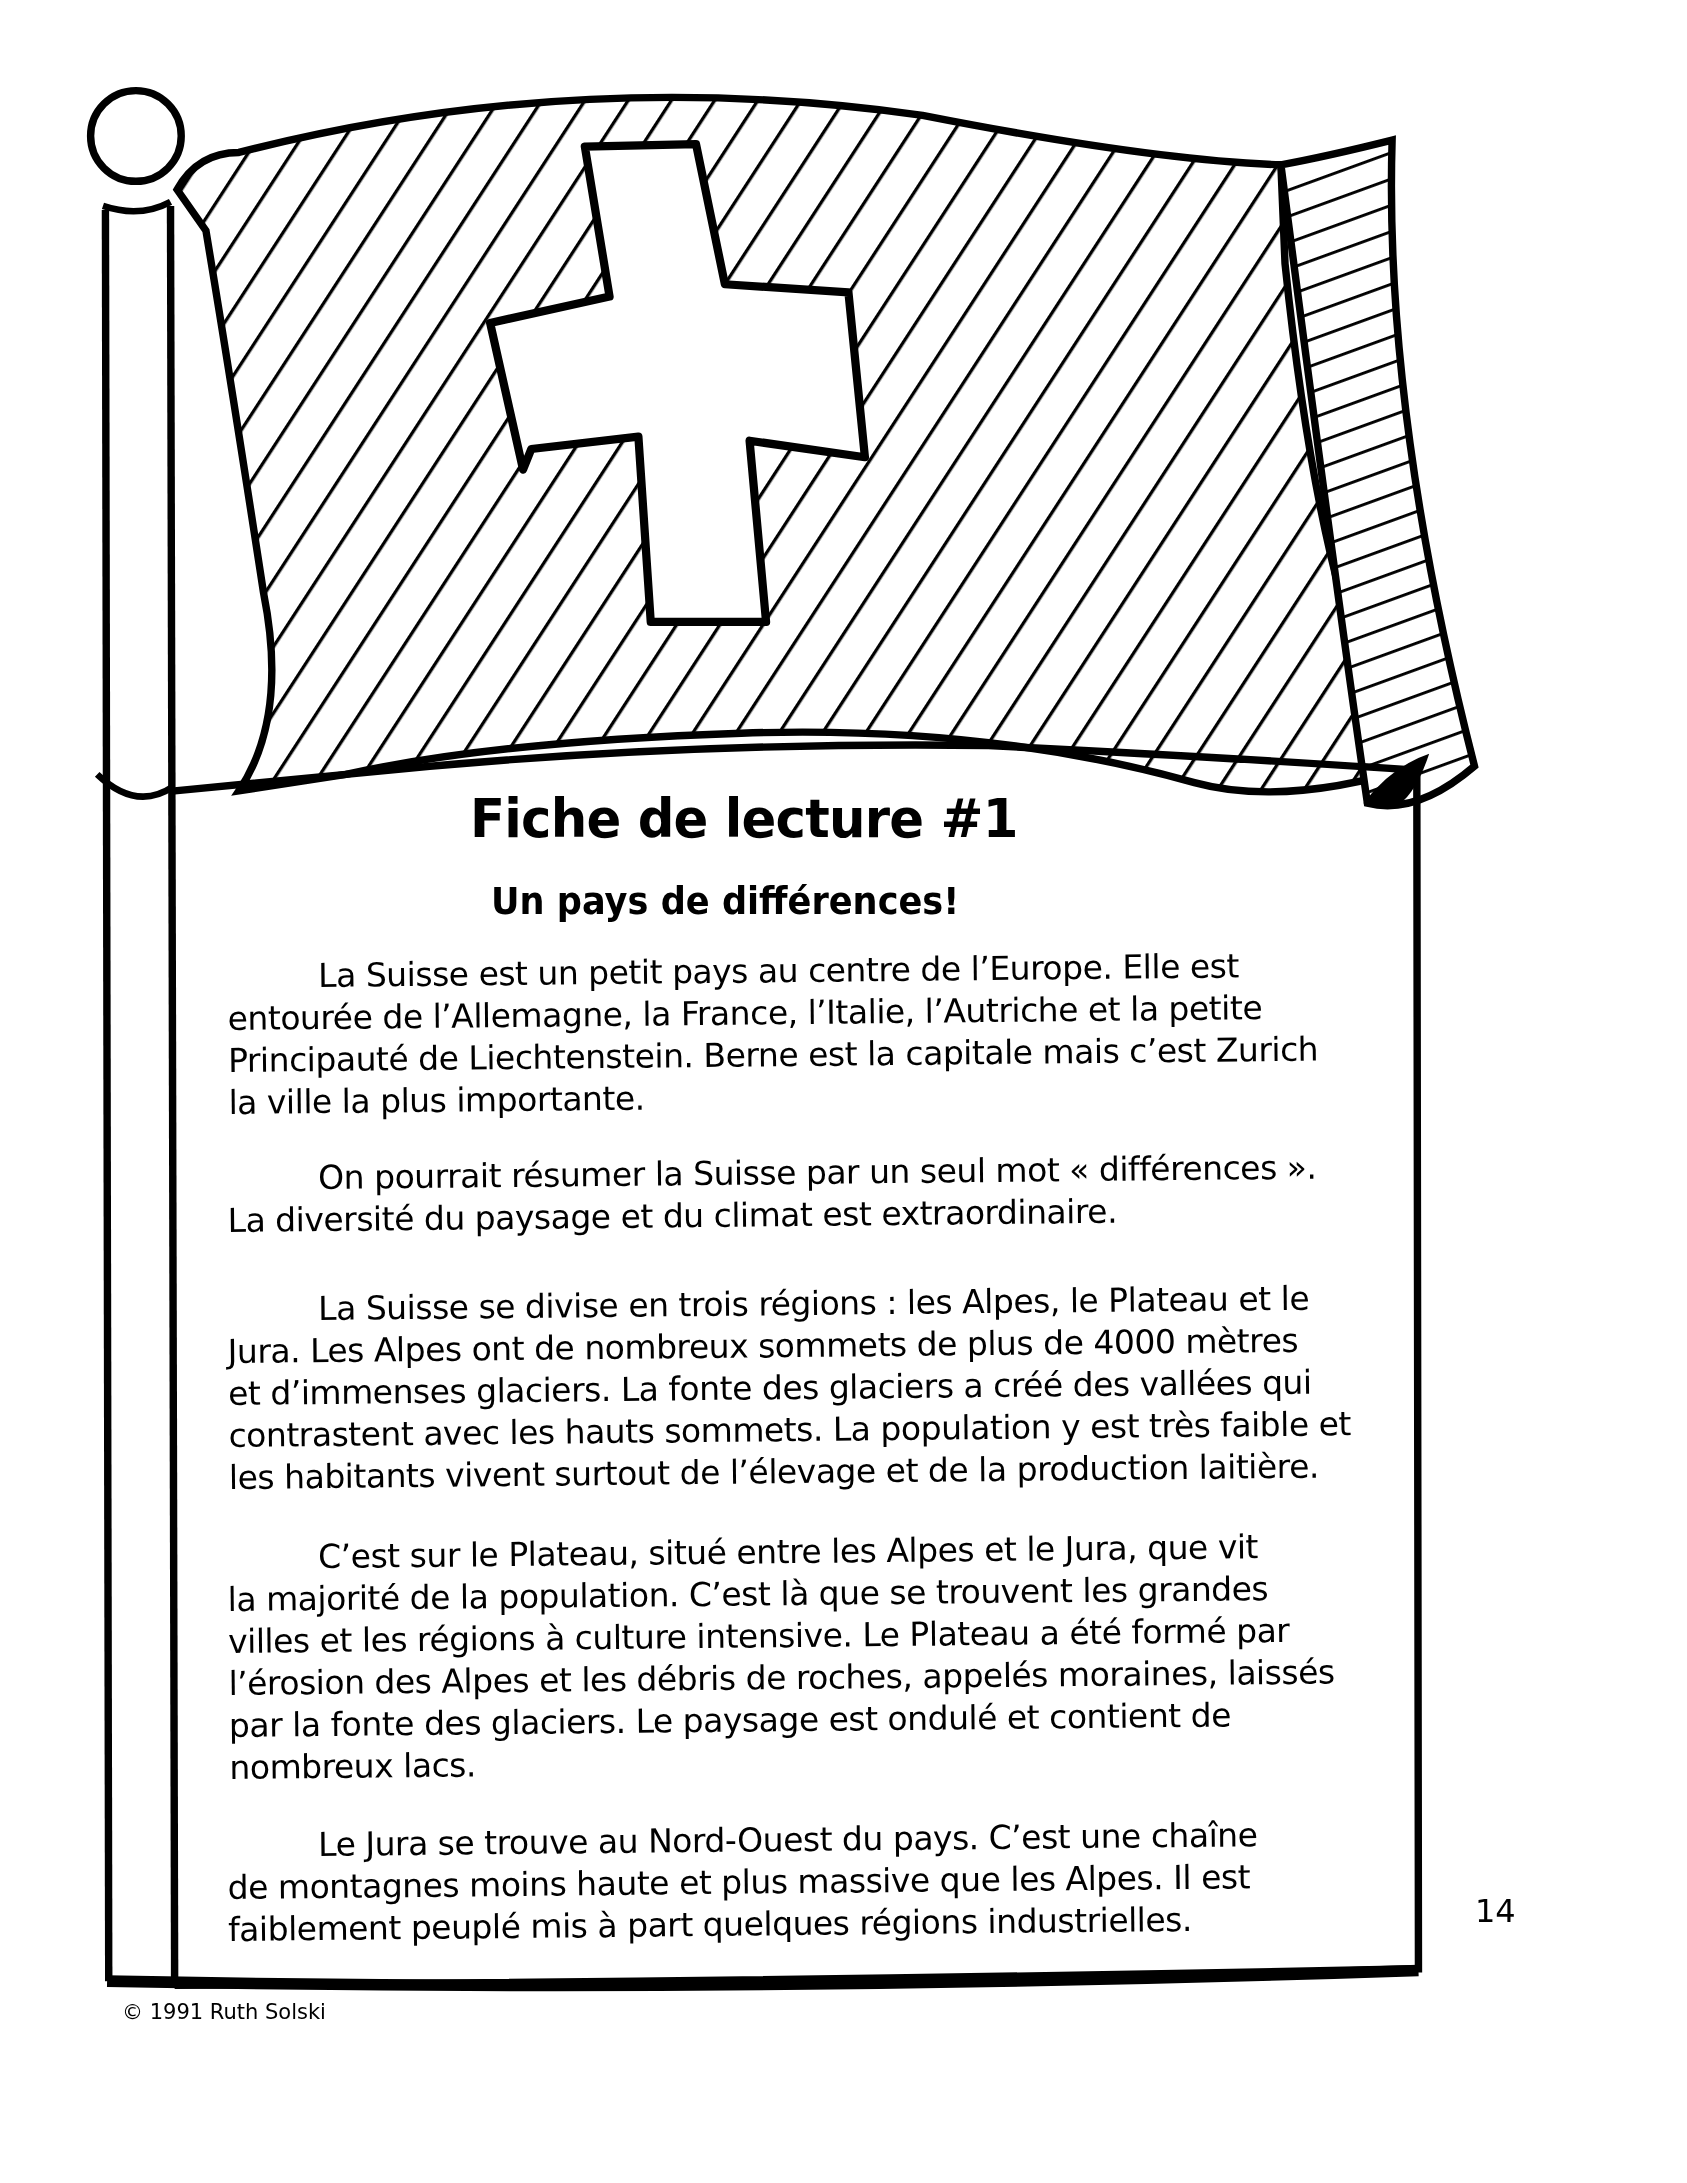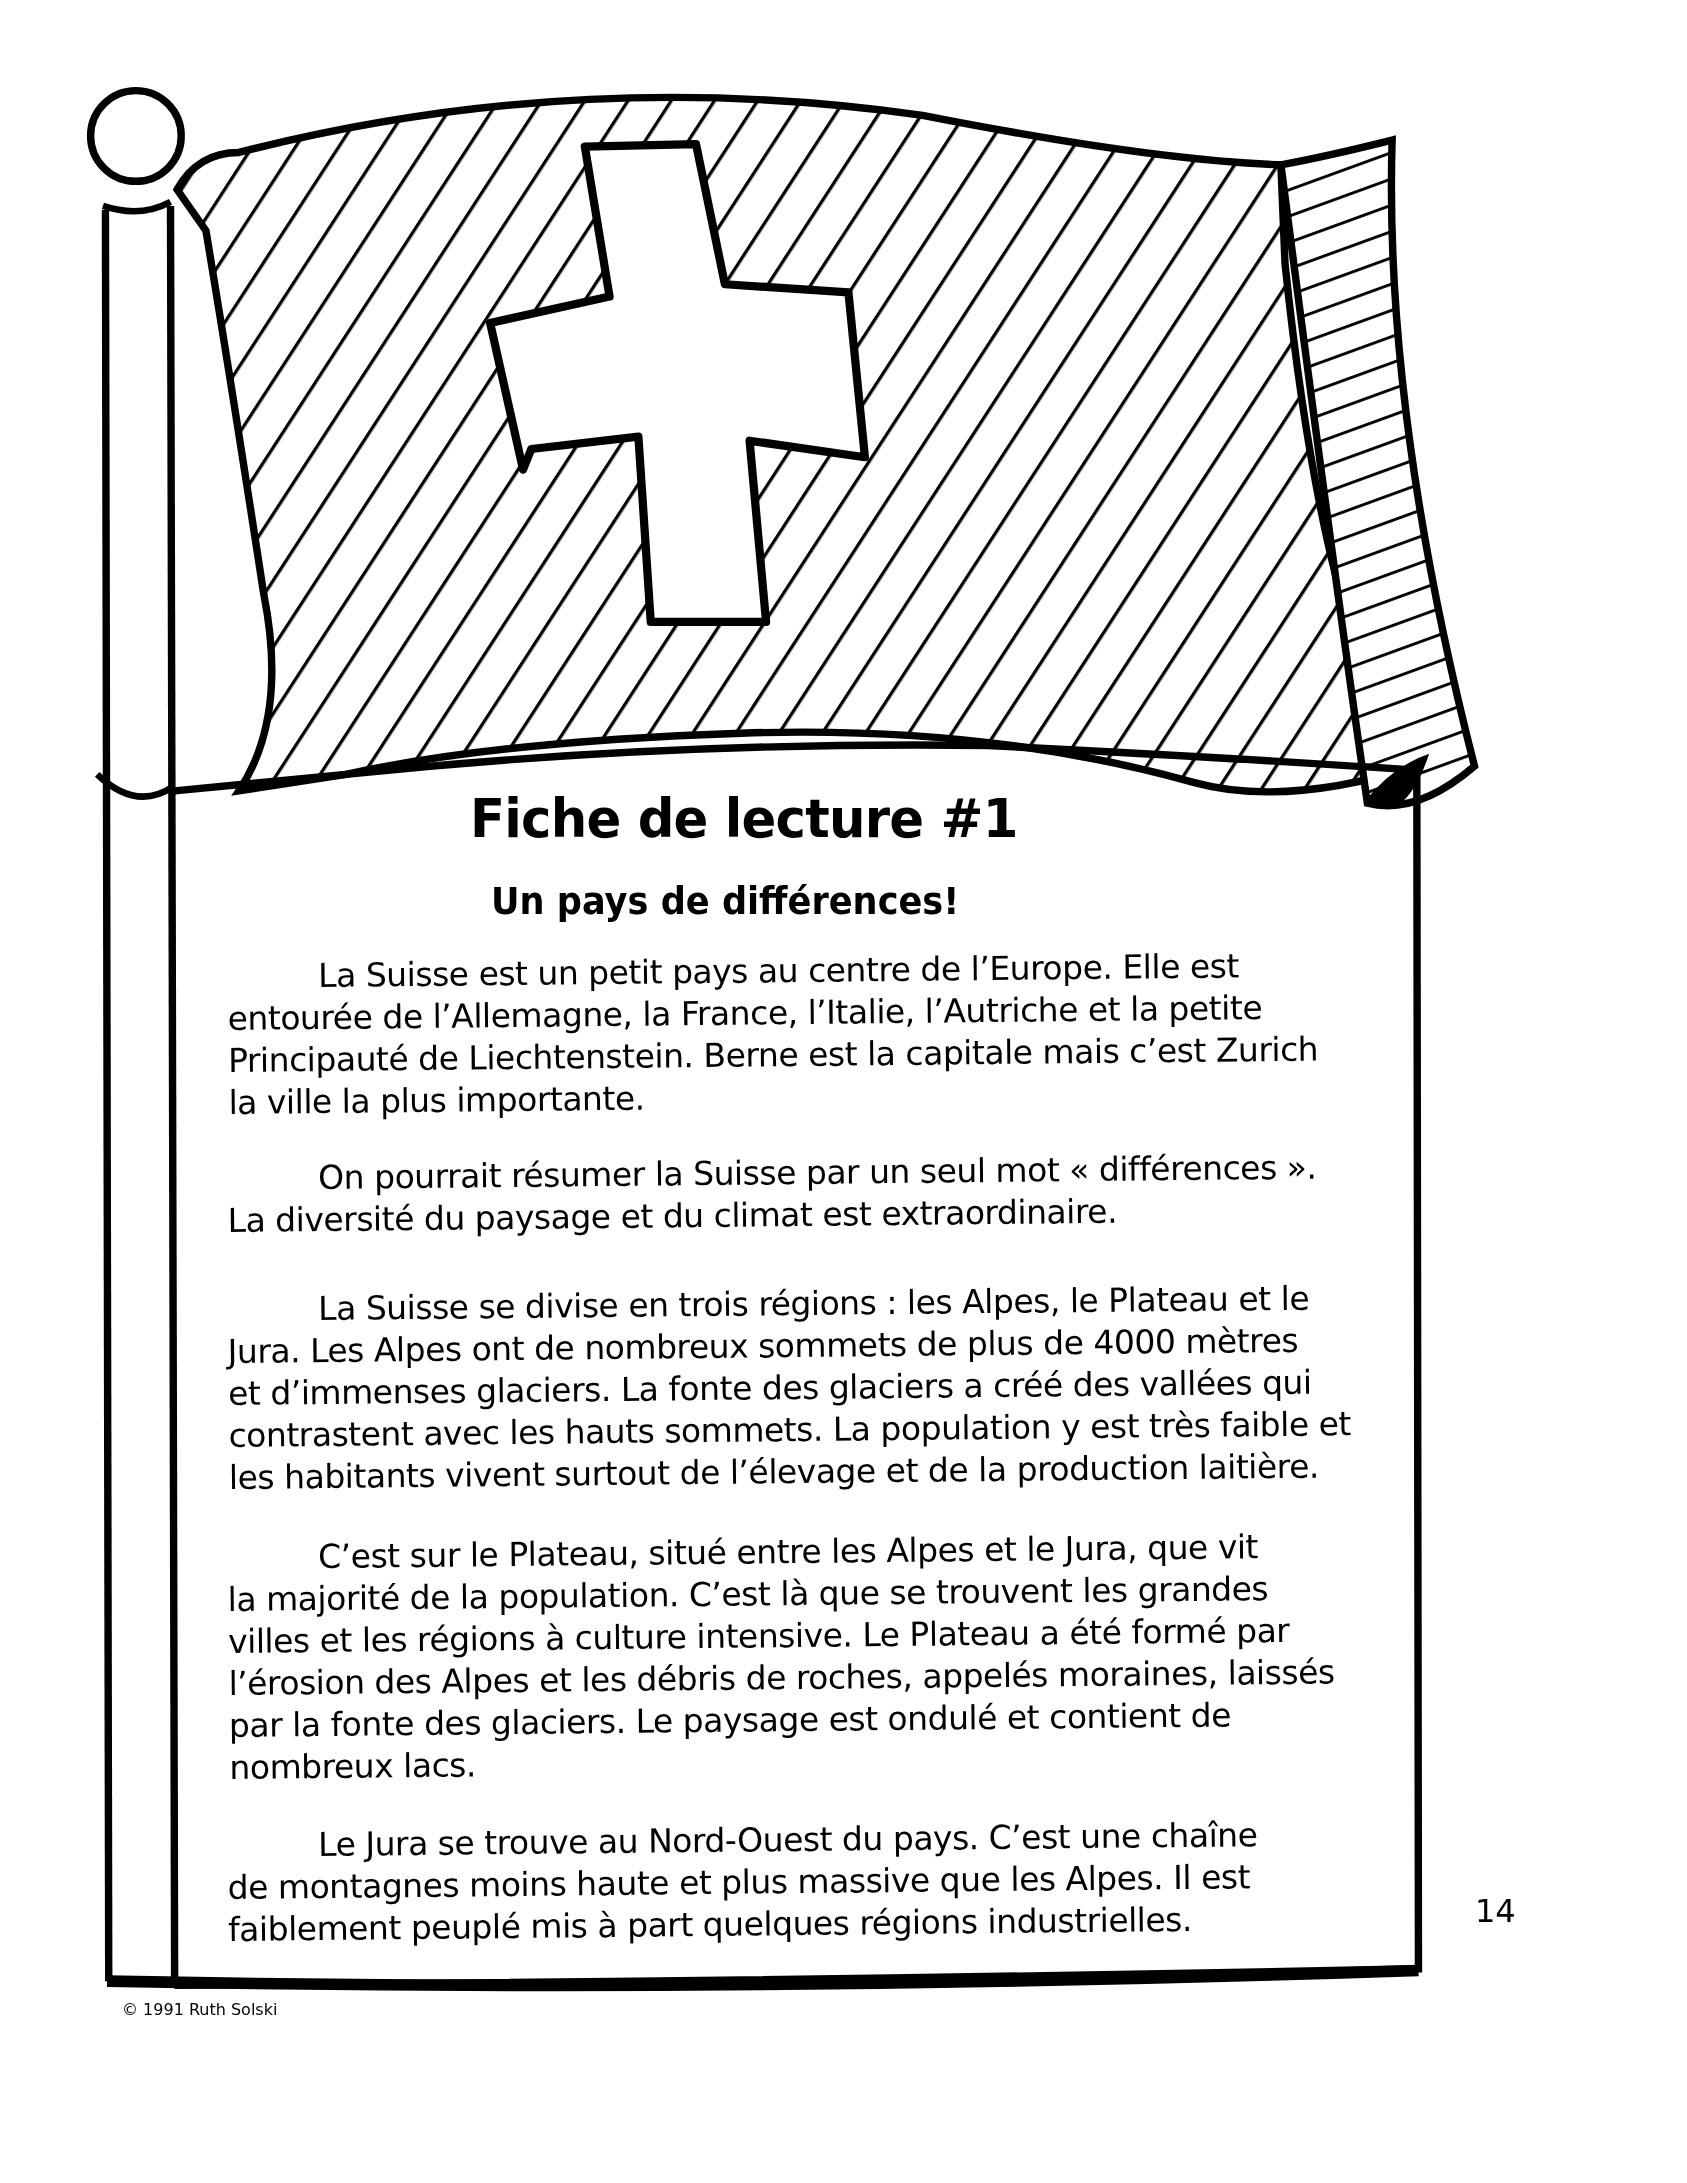--- a/index.html
+++ b/index.html
@@ -7,21 +7,21 @@
   #art { position: absolute; left: 0; top: 0; width: 1687px; height: 2183px; }
   .title { position: absolute; left: 470px; top: 787px; font-size: 54px; font-weight: bold; letter-spacing: -0.8px; transform: scaleX(0.95); transform-origin: left top; }
   .subtitle { position: absolute; left: 491px; top: 880px; font-size: 37px; font-weight: bold; transform: scaleX(0.95); transform-origin: left top; }
   .body-text { position: absolute; left: 227px; width: 1252px; font-size: 33px; line-height: 42px; transform: rotate(-0.6deg); transform-origin: left top; letter-spacing: -0.5px; }
   .para { margin: 0; white-space: pre-line; text-indent: 91px; }
   .p1 { top: 956px; }
   .p2 { top: 1158px; }
   .p3 { top: 1289px; }
   .p4 { top: 1537px; }
   .p5 { top: 1825px; }
-  .footer-left { position: absolute; left: 122px; top: 2000px; font-size: 16px; }
+  .footer-left { position: absolute; left: 122px; top: 2000px; font-size: 21px; }
   .footer-right { position: absolute; left: 1475px; top: 1892px; font-size: 32px; }
 </style>
 </head>
 <body>
 
 <svg id="art" viewBox="0 0 2048 2650" xmlns="http://www.w3.org/2000/svg">
   <defs>
     <pattern id="hatch" patternUnits="userSpaceOnUse" width="44" height="44" patternTransform="rotate(33)">
       <rect width="44" height="44" fill="#ffffff"></rect>
       <line x1="0" y1="0" x2="0" y2="44" stroke="#000" stroke-width="8"></line>

